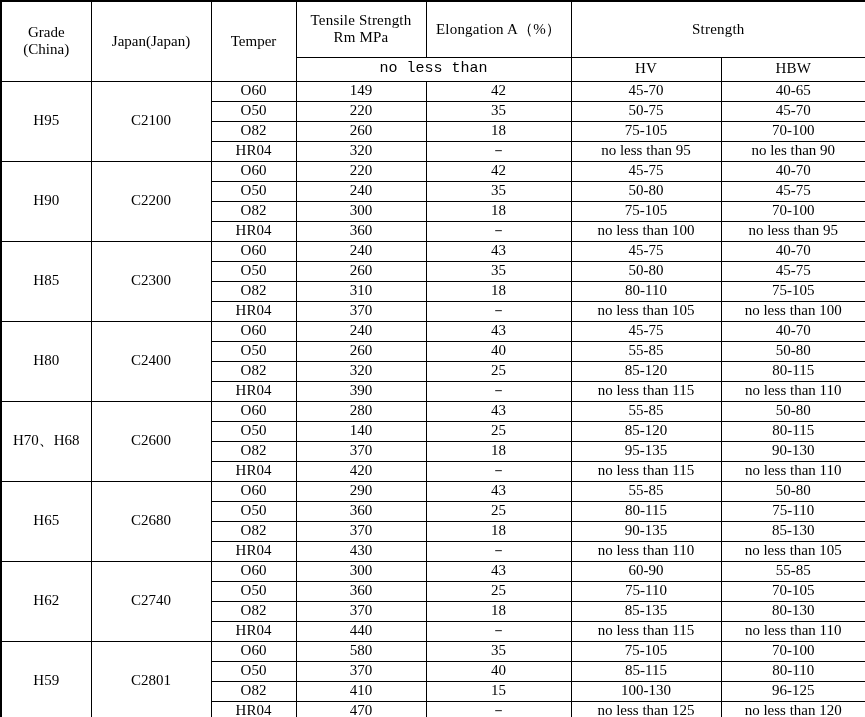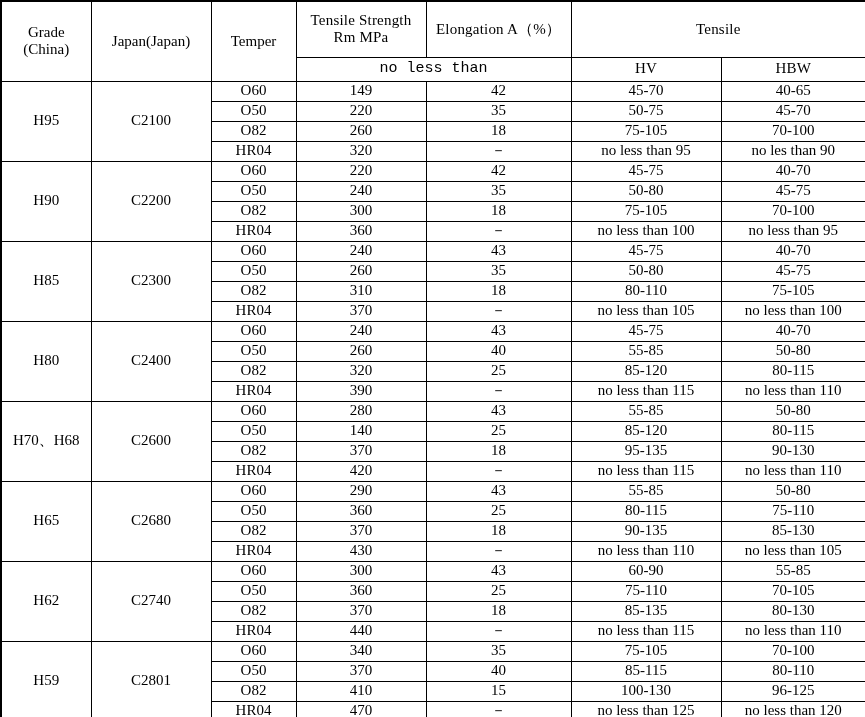--- a/index.html
+++ b/index.html
@@ -92,21 +92,21 @@
         <div>Grade</div>
         <div>(China)</div>
       </th>
       <th class="hdr-tall" rowspan="2">Japan(Japan)</th>
       <th class="hdr-tall" rowspan="2">Temper</th>
       <th class="hdr">
         <div>Tensile Strength</div>
         <div>Rm MPa</div>
       </th>
       <th class="hdr">Elongation A（%）</th>
-      <th class="hdr" colspan="2">Tensile</th>
+      <th class="hdr" colspan="2">Strength</th>
     </tr>
     <tr class="hdr-row-2">
       <td class="noless" colspan="2">no less than</td>
       <th class="hdr">HV</th>
       <th class="hdr">HBW</th>
     </tr>
   </thead>
   <tbody id="table-body">
       <tr>
         <td class="grade-cell" rowspan="4">H95</td>
@@ -315,21 +315,21 @@
         <td class="temper-cell">HR04</td>
         <td class="num-cell">440</td>
         <td class="dash-cell">－</td>
         <td class="hard-cell">no less than 115</td>
         <td class="hard-cell">no less than 110</td>
       </tr>
       <tr>
         <td class="grade-cell" rowspan="4">H59</td>
         <td class="grade-cell" rowspan="4">C2801</td>
         <td class="temper-cell">O60</td>
-        <td class="num-cell">340</td>
+        <td class="num-cell">580</td>
         <td class="dash-cell">35</td>
         <td class="hard-cell">75-105</td>
         <td class="hard-cell">70-100</td>
       </tr>
       <tr>
         <td class="temper-cell">O50</td>
         <td class="num-cell">370</td>
         <td class="dash-cell">40</td>
         <td class="hard-cell">85-115</td>
         <td class="hard-cell">80-110</td>

